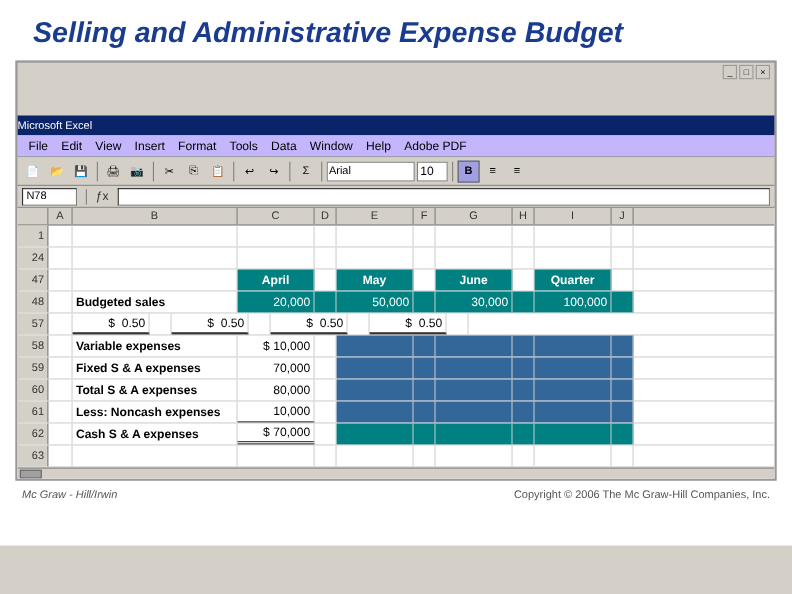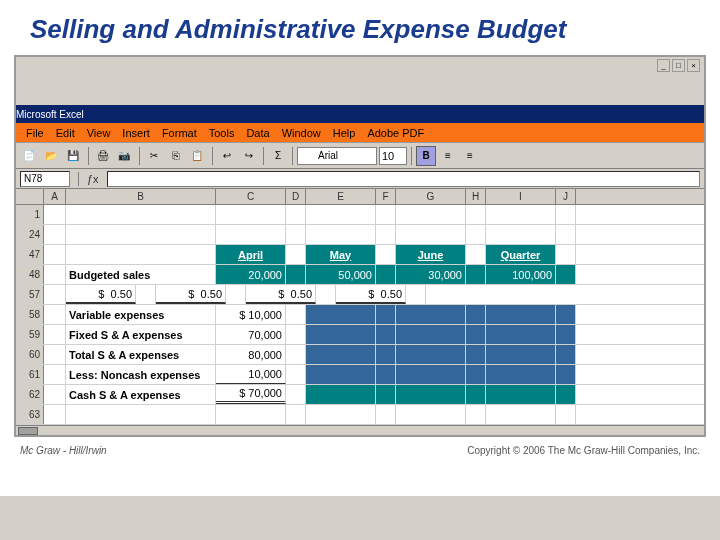--- a/index.html
+++ b/index.html
@@ -63,21 +63,21 @@
       border: 1px solid #999;
       font-size: 8px;
       display: flex;
       align-items: center;
       justify-content: center;
       cursor: pointer;
     }
 
     
     .excel-menubar {
-      background: #f97316;
+      background: #c4b5fd;
       height: 20px;
       display: flex;
       align-items: center;
       padding: 0 4px;
       gap: 0;
       border-bottom: 1px solid #999;
     }
     .menu-item {
       padding: 1px 6px;
       font-size: 11px;
@@ -115,21 +115,21 @@
     .toolbar-bold {
       font-weight: bold;
       background: #a0a0e0;
       border: 1px solid #606060;
     }
     .font-box {
       width: 80px;
       height: 18px;
       border: 1px solid #808080;
       font-size: 10px;
-      padding: 0 20px;
+      padding: 0 1px;
       background: white;
     }
     .size-box {
       width: 28px;
       height: 18px;
       border: 1px solid #808080;
       font-size: 11px;
       padding: 0 2px;
       background: white;
     }
@@ -245,21 +245,20 @@
     .col-H { width: 20px; min-width: 20px; }
     .col-I { width: 70px; min-width: 70px; }
     .col-J { width: 20px; min-width: 20px; }
 
     
     .header-cell-teal {
       background: #008080;
       color: white;
       font-weight: bold;
       font-size: 11px;
-      text-decoration: underline;
     }
     
     .teal-bg {
       background: #008080;
       color: white;
     }
     
     .blue-sel {
       background: #336699;
       color: white;

